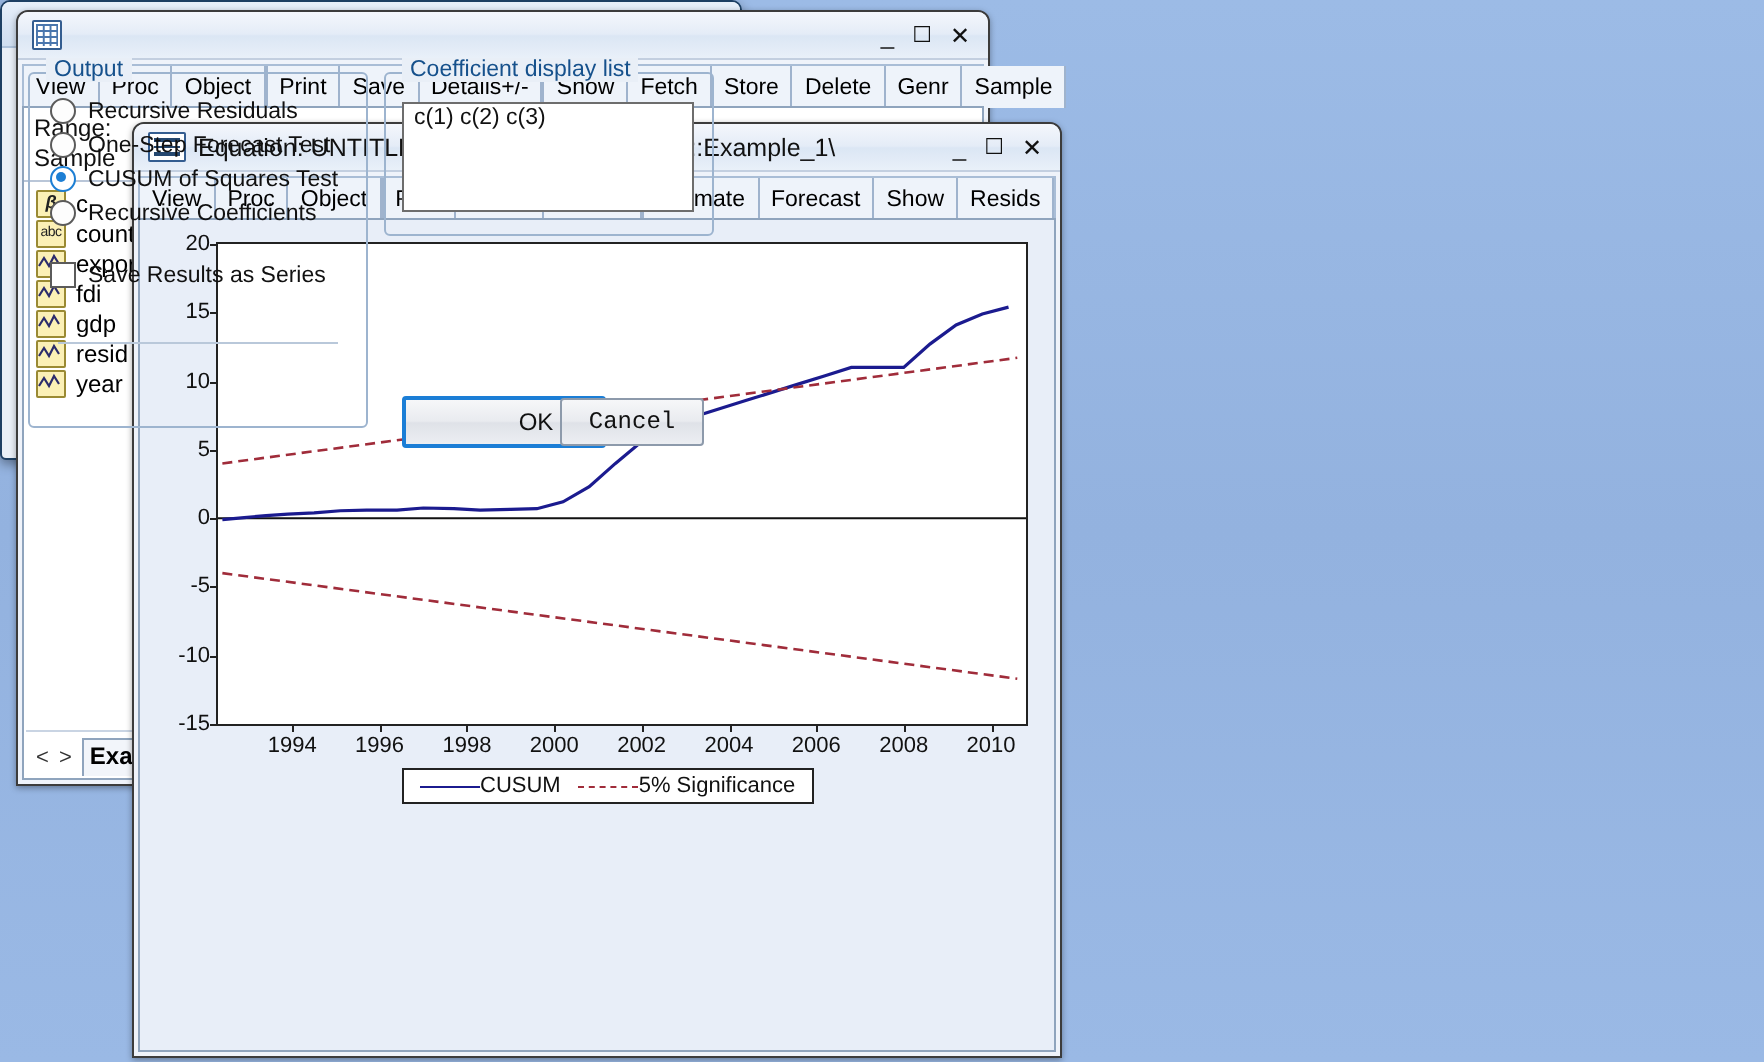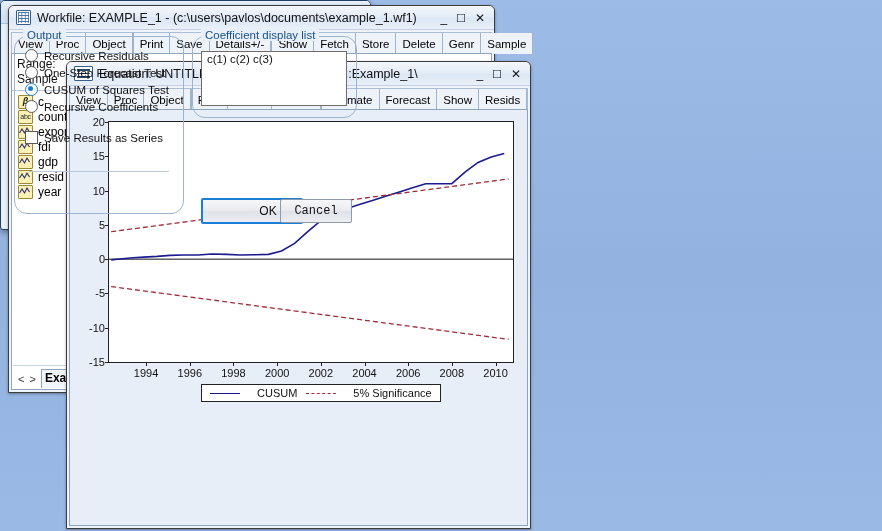--- a/index.html
+++ b/index.html
@@ -63,35 +63,35 @@
   
   .chart{position:absolute;left:0;top:0;width:459px;height:415px;background:#e8eef8;}
   .plot{position:absolute;left:38px;top:11px;width:404px;height:240px;background:#fff;border:1px solid #222;}
   .ytick{position:absolute;right:100%;margin-right:4px;transform:translateY(-50%);
          font-size:11px;color:#111;white-space:nowrap;}
   .ytickmark{position:absolute;right:100%;width:4px;height:1px;background:#222;}
   .xtick{position:absolute;top:100%;transform:translateX(-50%);margin-top:5px;font-size:11px;color:#111;}
   .xtickmark{position:absolute;top:100%;width:1px;height:4px;background:#222;}
   .legend{position:absolute;left:131px;top:274px;display:flex;align-items:center;gap:9px;
           border:1px solid #222;background:#fff;padding:2px 8px;font-size:11px;color:#111;}
-  .lg{display:flex;align-items:center;gap:17px;}
+  .lg{display:flex;align-items:center;gap:0;}
   .lgline{width:30px;height:0;border-top:1.4px solid #1b1b8f;}
   .lgline.dash{border-top:1.4px dashed #a02c3a;}
 
   
   #dialog{left:496px;top:128px;width:369px;height:228px;background:#e9eff7;
           border:1px solid #1d3f63;border-radius:5px 5px 3px 3px;
           box-shadow:0 2px 6px rgba(0,0,0,.4);}
   .dlg-title{height:22px;display:flex;align-items:center;padding:0 6px 0 9px;
        background:linear-gradient(180deg,#e8f0fa 0%,#d8e4f3 55%,#cfdef0 100%);
        border-radius:4px 4px 0 0;border-bottom:1px solid #aec3dc;}
   .dlg-title .ttl{font-size:12.5px;color:#0d2c52;}
   .dlg-x{margin-left:auto;font-size:13px;font-weight:bold;color:#10365e;cursor:default;}
   .dlg-body{position:absolute;left:0;right:0;top:22px;bottom:0;}
-  .grp{position:absolute;border:1px solid #9db4cf;border-radius:13px;}
+  .grp{position:absolute;border:1px solid #9db4cf;border-radius:3px;}
   .grp>.cap{position:absolute;top:-8px;left:8px;background:#e9eff7;padding:0 4px;
         font-size:11.5px;color:#16518c;}
   .radio{display:flex;align-items:center;height:17px;font-size:11.5px;color:#111;margin-left:10px;}
   .rbox{width:11px;height:11px;border-radius:50%;border:1.4px solid #5b5b5b;background:#fdfdfd;
         margin-right:6px;flex:0 0 auto;position:relative;}
   .radio.on .rbox{border-color:#1d7fd4;background:#fff;}
   .radio.on .rbox:after{content:"";position:absolute;left:2px;top:2px;width:5px;height:5px;
         border-radius:50%;background:#1d7fd4;}
   .hr{position:absolute;height:1px;background:#b9c8da;}
   .chk{display:flex;align-items:center;font-size:11.5px;color:#111;}
@@ -101,21 +101,20 @@
        font-size:12px;color:#111;border:1px solid #8d9aab;border-radius:2px;
        background:linear-gradient(180deg,#f6f7f9 0%,#e9ebef 48%,#dfe2e8 52%,#eceef2 100%);}
   .btn.focus{border:2px solid #1b7ed6;padding-left:32px;}
 </style>
 </head>
 <body>
 
 <div class="win" id="workfile">
   <div class="win-title">
     <span class="app-ico grid"></span>
-    <span class="ttl">Workfile: EXAMPLE_1 - (c:\users\pavlos\documents\example_1.wf1)</span>
     <span class="wbtns">
       <span class="wbtn">_</span>
       <span class="wbtn sq">☐</span>
       <span class="wbtn">✕</span>
     </span>
   </div>
   <div class="tbar" id="wf-toolbar">
       <div class="tbtn">View</div>
       <div class="tbtn">Proc</div>
       <div class="tbtn">Object</div>

